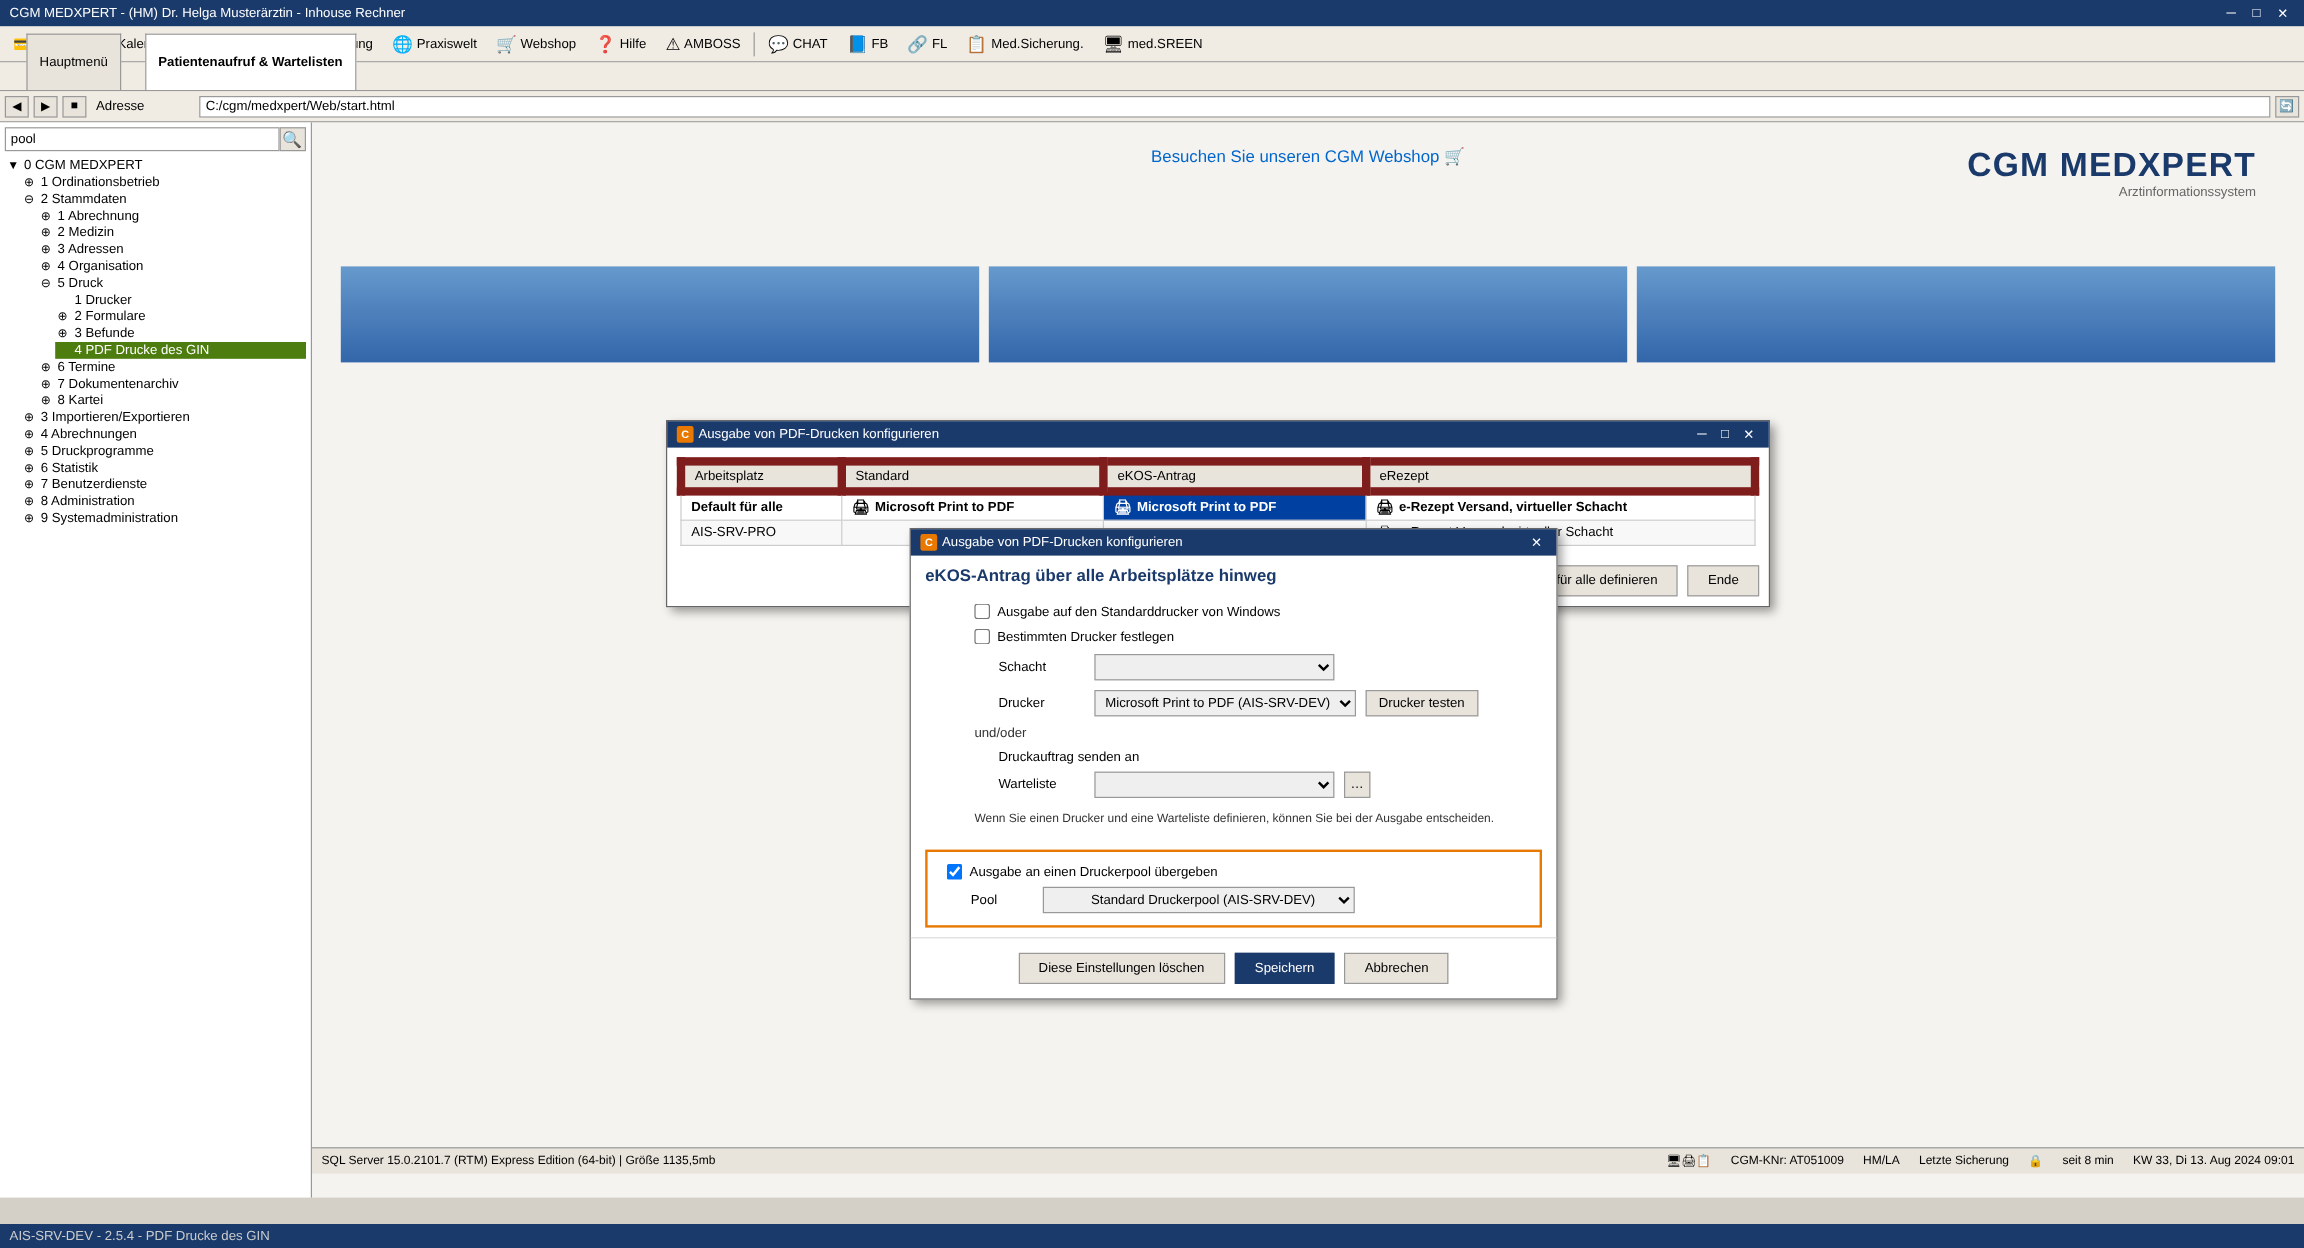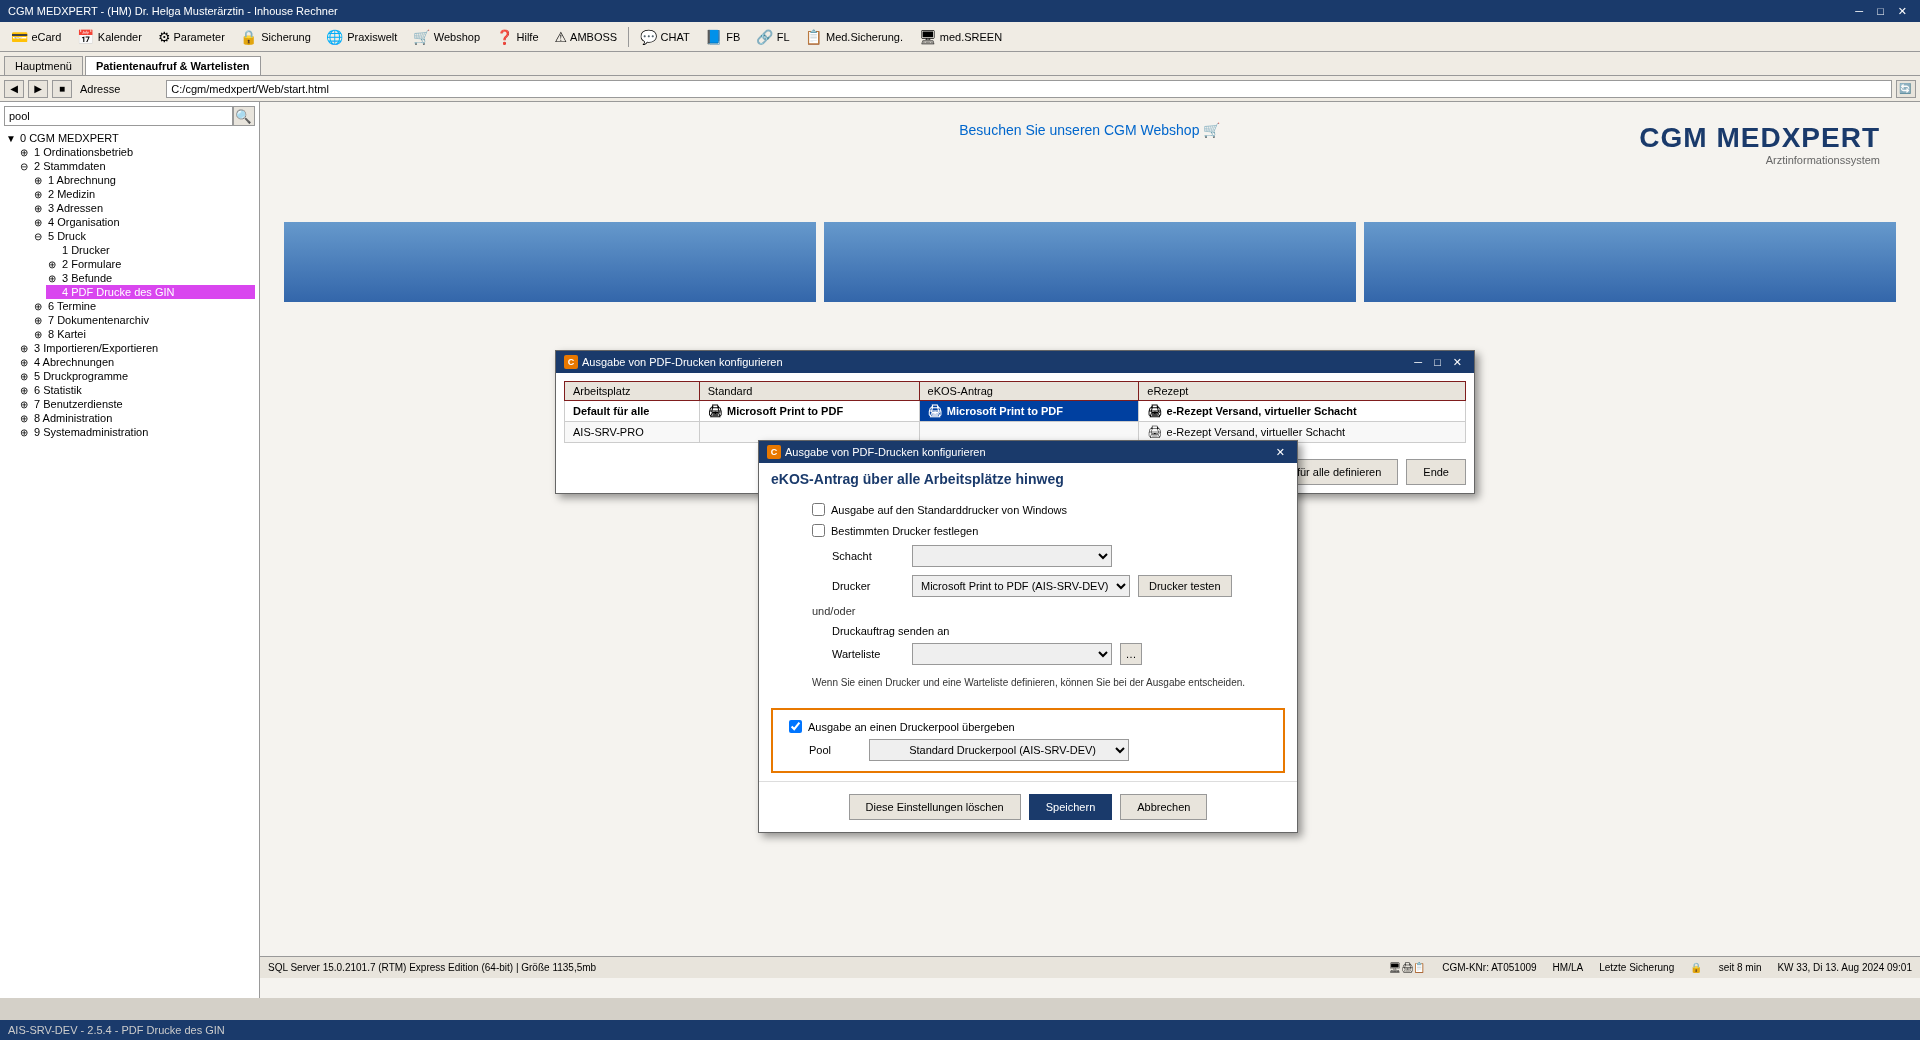--- a/index.html
+++ b/index.html
@@ -12,40 +12,40 @@
     .title-bar-btn { background: none; border: none; color: white; font-size: 11px; cursor: pointer; padding: 0 5px; }
 
     
     .toolbar { background: #f0ece4; border-bottom: 1px solid #999; height: 30px; display: flex; align-items: center; padding: 0 4px; gap: 2px; }
     .toolbar-item { display: flex; align-items: center; gap: 3px; padding: 2px 6px; font-size: 11px; cursor: pointer; border: 1px solid transparent; background: none; }
     .toolbar-icon { font-size: 14px; }
     .toolbar-separator { width: 1px; background: #999; height: 20px; margin: 0 2px; }
 
     
     .nav-tabs { background: #f0ece4; border-bottom: 1px solid #999; height: 24px; display: flex; align-items: flex-end; padding-left: 4px; }
-    .nav-tab { padding: 3px 10px; font-size: 11px; cursor: pointer; border: 1px solid #999; border-bottom: none; background: #e8e4dc; margin-right: 2px; }
+    .nav-tab { padding: 17px 10px; font-size: 11px; cursor: pointer; border: 1px solid #999; border-bottom: none; background: #e8e4dc; margin-right: 2px; margin-left: 18px; }
     .nav-tab.active { background: white; font-weight: bold; }
 
     
     .address-bar { background: #f0ece4; border-bottom: 1px solid #999; height: 26px; display: flex; align-items: center; padding: 0 4px; gap: 4px; }
     .addr-btn { width: 20px; height: 18px; background: #e8e4dc; border: 1px solid #999; cursor: pointer; display: flex; align-items: center; justify-content: center; font-size: 10px; }
     .addr-label { font-size: 11px; margin-left: 4px; }
     .addr-input { flex: 1; height: 18px; border: 1px solid #999; font-size: 11px; padding: 0 4px; margin-left: 42px; }
 
     
     .main-layout { display: flex; height: calc(1040px - 22px - 30px - 24px - 26px - 22px - 20px); }
 
     
     .sidebar { width: 260px; background: white; border-right: 1px solid #999; overflow-y: auto; padding: 4px; }
     .search-bar { display: flex; margin-bottom: 4px; }
     .search-input { flex: 1; height: 20px; border: 1px solid #999; font-size: 11px; padding: 0 4px; }
     .search-btn { width: 22px; height: 20px; border: 1px solid #999; background: #e8e4dc; cursor: pointer; display: flex; align-items: center; justify-content: center; }
     .tree-node { padding: 1px 0; }
     .tree-item { display: flex; align-items: center; gap: 2px; padding: 1px 2px; cursor: pointer; font-size: 11px; white-space: nowrap; }
-    .tree-item.selected { background: #d946ef; color: white; }
+    .tree-item.selected { background: #4d7c0f; color: white; }
     .tree-item .expander { width: 12px; font-size: 10px; }
     .tree-children { padding-left: 14px; }
 
     
     .content-area { flex: 1; background: #f5f3ef; overflow: hidden; position: relative; }
 
     
     .webshop-banner { padding: 20px; text-align: center; }
     .webshop-link { color: #0066cc; font-size: 14px; text-decoration: none; cursor: pointer; }
 
@@ -69,21 +69,21 @@
     .dialog { position: absolute; background: white; border: 1px solid #666; box-shadow: 4px 4px 8px rgba(0,0,0,0.4); pointer-events: all; }
     .dialog-title-bar { background: #1a3a6b; color: white; height: 22px; display: flex; align-items: center; padding: 0 8px; justify-content: space-between; }
     .dialog-title { font-size: 11px; display: flex; align-items: center; gap: 4px; }
     .dialog-controls { display: flex; gap: 4px; }
     .dialog-btn { background: none; border: none; color: white; font-size: 11px; cursor: pointer; padding: 0 4px; }
     .dialog-content { padding: 8px; }
 
     
     .dialog-bg { top: 248px; left: 295px; width: 920px; }
     .dialog-table { width: 100%; border-collapse: collapse; font-size: 11px; }
-    .dialog-table th { background: #e8e4dc; border: 1px solid #7f1d1d; padding: 3px 8px; text-align: left; font-weight: normal; }
+    .dialog-table th { background: #e8e4dc; border: 7px solid #7f1d1d; padding: 3px 8px; text-align: left; font-weight: normal; }
     .dialog-table td { border: 1px solid #ccc; padding: 3px 8px; }
     .dialog-table tr:nth-child(even) { background: #f8f8f8; }
     .dialog-table tr.bold td { font-weight: bold; }
     .cell-printer { display: flex; align-items: center; gap: 4px; }
     .printer-icon { font-size: 12px; }
 
     
     .dialog-fg { top: 338px; left: 498px; width: 540px; }
     .dialog-heading { font-size: 14px; font-weight: bold; color: #1a3a6b; padding: 8px 12px; }
     .dialog-body { padding: 8px 5px; margin-left: 48px; }

